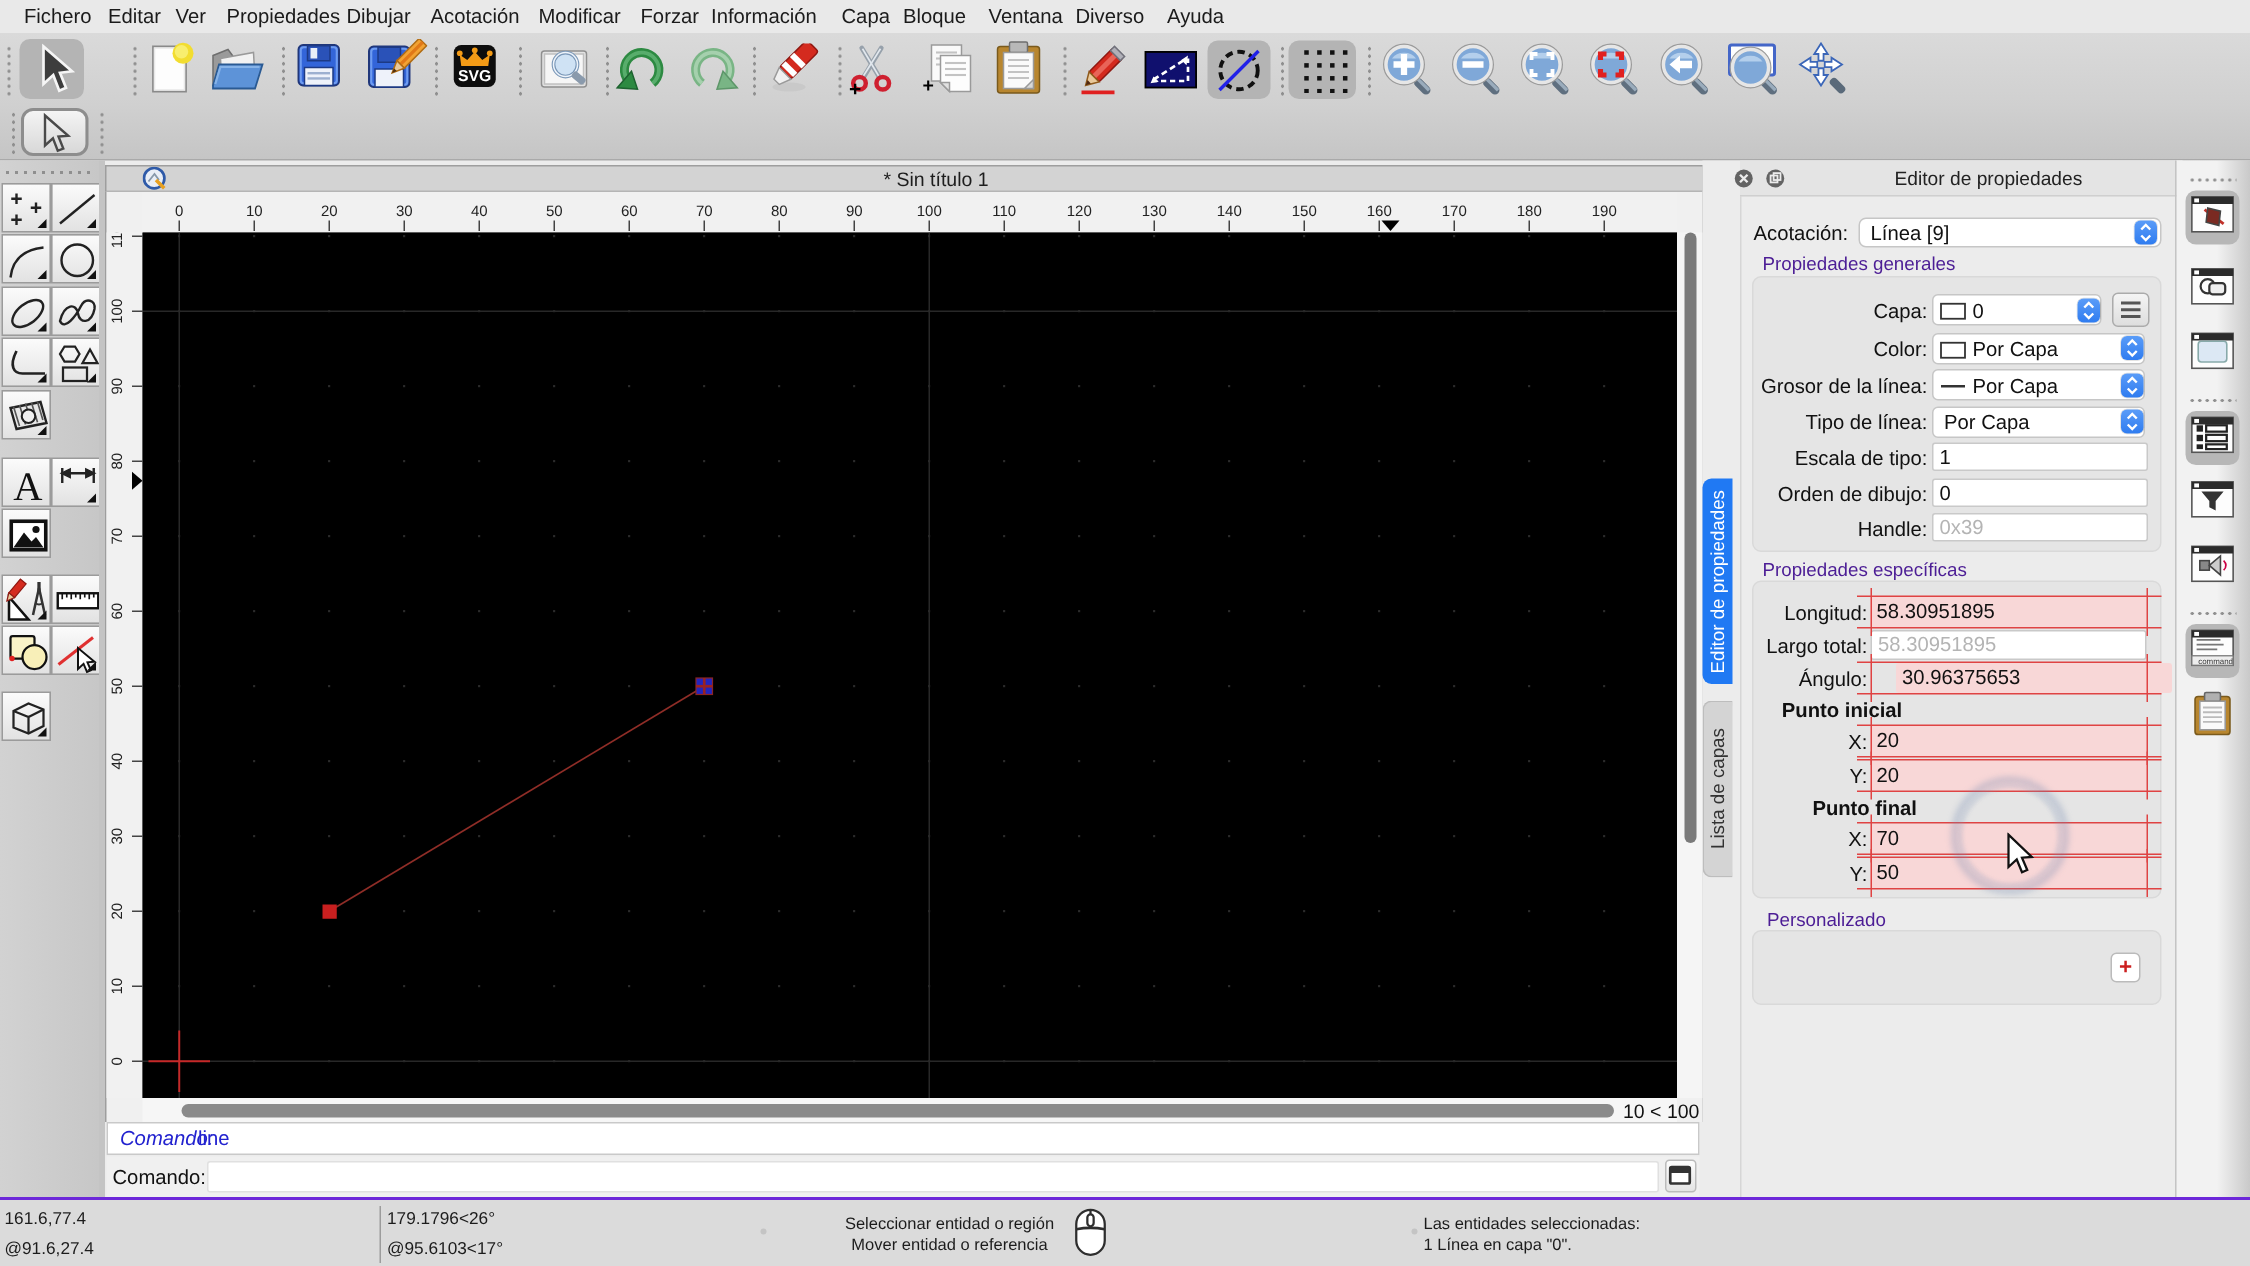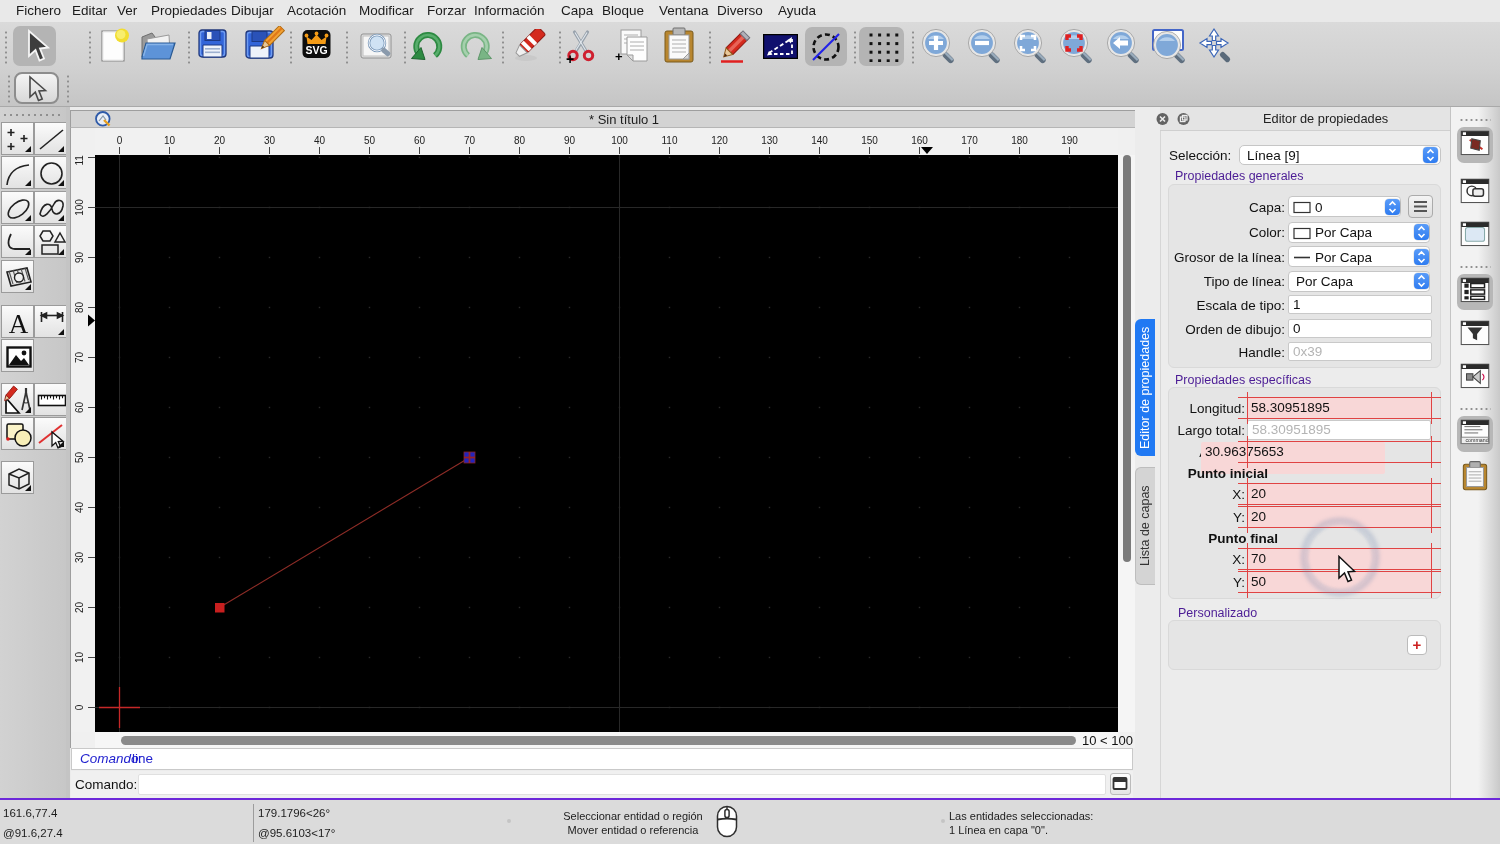--- a/index.html
+++ b/index.html
@@ -623,21 +623,21 @@
 <div class="a" id="panelbody">
 
 <svg class="a" style="left:1155px;top:111px" width="40" height="16">
 <circle cx="7.5" cy="8" r="6" fill="#636363"></circle>
 <path d="M5,5.5 L10,10.5 M10,5.5 L5,10.5" stroke="#ececec" stroke-width="1.6"></path>
 <circle cx="28.5" cy="8" r="6" fill="#636363"></circle>
 <rect x="25.4" y="6" width="4.6" height="4.6" fill="none" stroke="#ececec" stroke-width="1.2"></rect>
 <rect x="27.4" y="4.4" width="4.6" height="4.6" fill="none" stroke="#ececec" stroke-width="1.2"></rect>
 </svg>
 
-<div class="plabel" style="left:1169px;top:148px;width:63px;text-align:left">Selección:</div>
+<div class="plabel" style="left:1169px;top:148px;width:63px;text-align:left">Acotación:</div>
 <div class="combo" style="left:1239px;top:145px;width:202px;height:20px;border-radius:5px">
       <span style="position:absolute;left:7px;top:2px">Línea [9]</span>
     </div>
 <div class="stepper" style="left:1423px;top:147px"><svg width="15" height="16">
         <path d="M4.5,6 L7.5,3 L10.5,6 M4.5,10 L7.5,13 L10.5,10" stroke="#fff" stroke-width="1.6" fill="none"></path>
       </svg></div>
 <div class="glabel" style="left:1175px;top:169px">Propiedades generales</div>
 <div class="grp" style="left:1168px;top:184px;width:273px;height:184px"></div>
 
 <div class="plabel" style="left:1185px;top:200px;width:100px">Capa:</div>
@@ -682,21 +682,21 @@
 <div class="plabel" style="left:1185px;top:345px;width:100px">Handle:</div>
 <div class="pfield" style="left:1288px;top:342px;width:144px;height:19px;color:#b4b4b4">0x39</div>
 
 <div class="glabel" style="left:1175px;top:373px">Propiedades específicas</div>
 <div class="grp" style="left:1168px;top:387px;width:273px;height:212px"></div>
 <div class="plabel" style="left:1145px;top:401px;width:100px">Longitud:</div>
 <div class="pfield pink" style="left:1247px;top:398px;width:184px;height:20px;border:none;line-height:20px">58.30951895</div>
 <div class="plabel" style="left:1145px;top:422.5px;width:100px">Largo total:</div>
 <div class="pfield" style="left:1247px;top:419.5px;width:184px;height:20px;color:#b4b4b4">58.30951895</div>
 <div class="plabel" style="left:1145px;top:445px;width:100px">Ángulo:</div>
-<div class="pfield pink" style="left:1201px;top:442px;width:184px;height:32px;border:none;line-height:20px">30.96375653</div>
+<div class="pfield pink" style="left:1264px;top:442px;width:184px;height:20px;border:none;line-height:20px">30.96375653</div>
 <div class="plabel" style="left:1178px;top:466px;width:100px;text-align:center;font-weight:bold">Punto inicial</div>
 <div class="plabel" style="left:1145px;top:487px;width:100px">X:</div>
 <div class="pfield pink" style="left:1247px;top:484px;width:184px;height:20px;border:none;line-height:20px">20</div>
 <div class="plabel" style="left:1145px;top:510px;width:100px">Y:</div>
 <div class="pfield pink" style="left:1247px;top:507px;width:184px;height:20px;border:none;line-height:20px">20</div>
 <div class="plabel" style="left:1178px;top:531px;width:100px;text-align:right;font-weight:bold">Punto final</div>
 <div class="plabel" style="left:1145px;top:552px;width:100px">X:</div>
 <div class="pfield pink" style="left:1247px;top:549px;width:184px;height:20px;border:none;line-height:20px">70</div>
 <div class="plabel" style="left:1145px;top:574.5px;width:100px">Y:</div>
 <div class="pfield pink" style="left:1247px;top:571.5px;width:184px;height:20px;border:none;line-height:20px">50</div>

